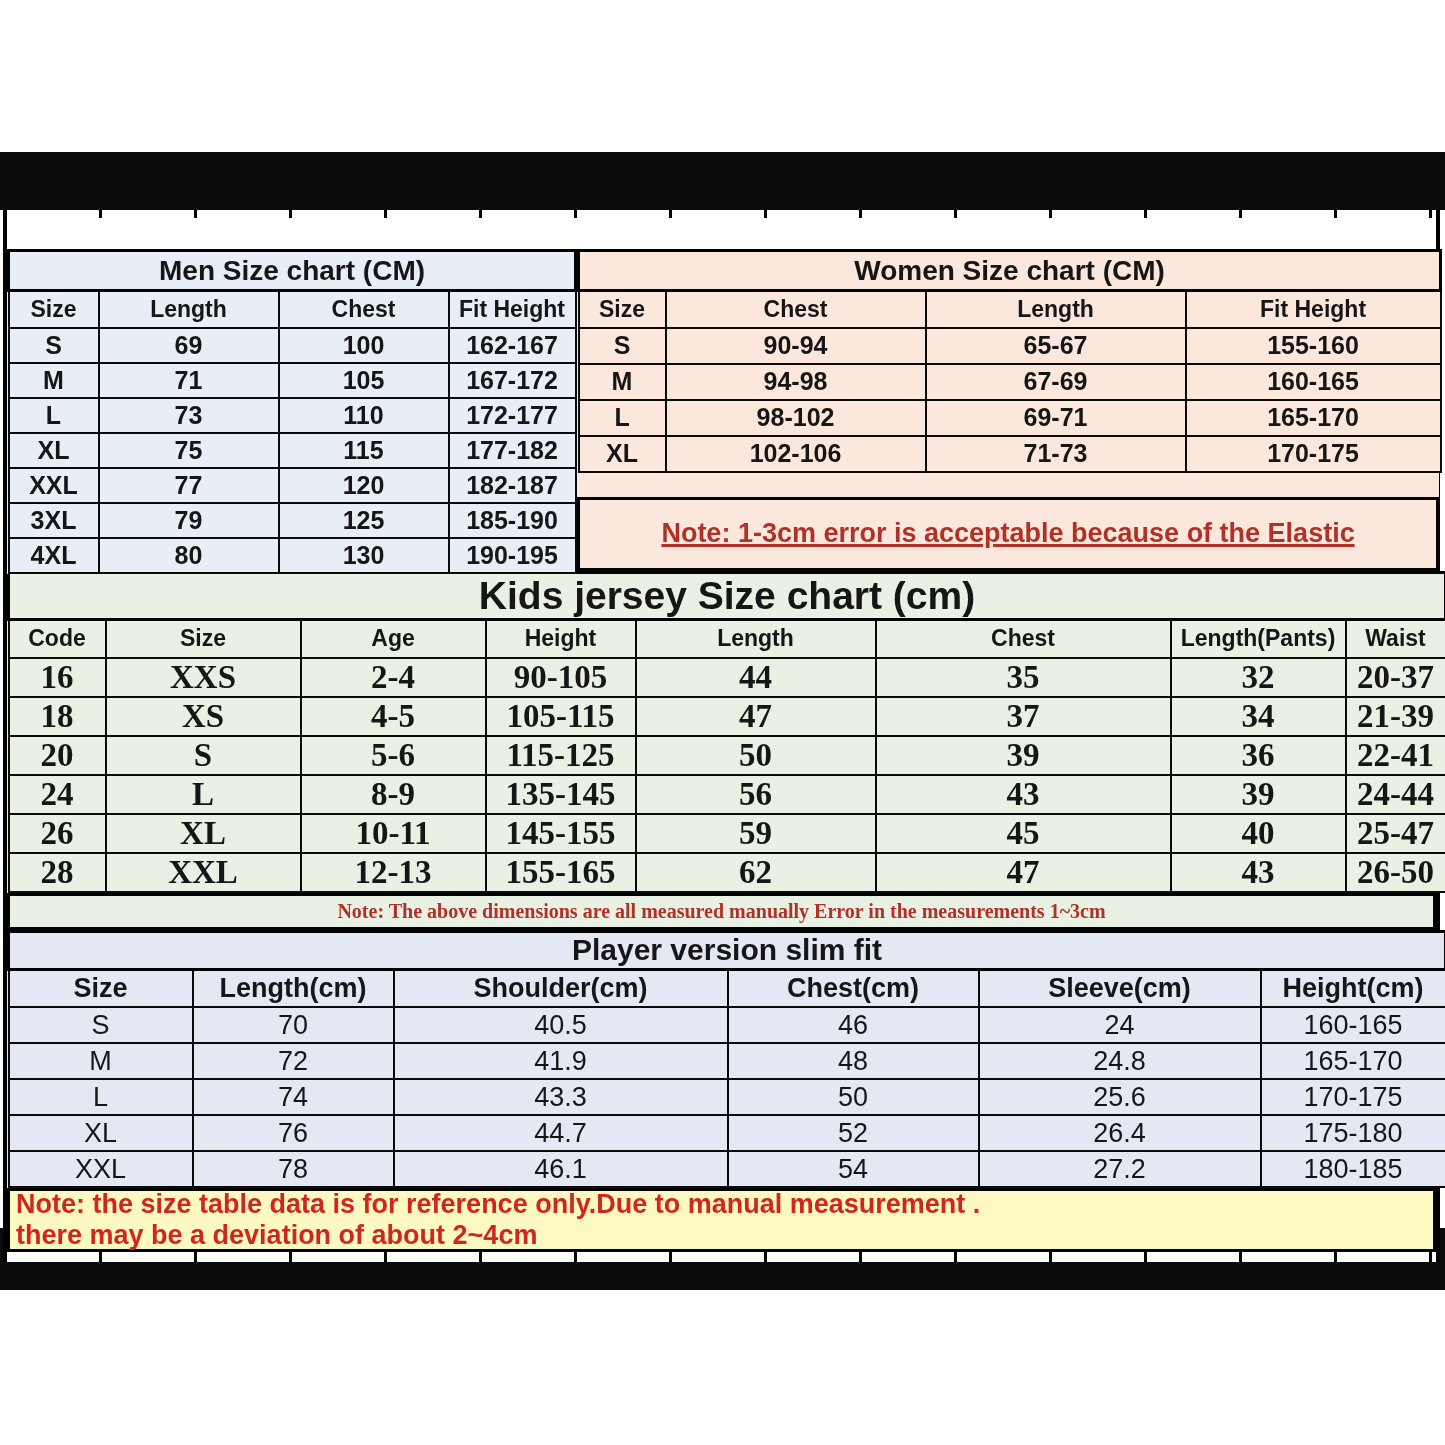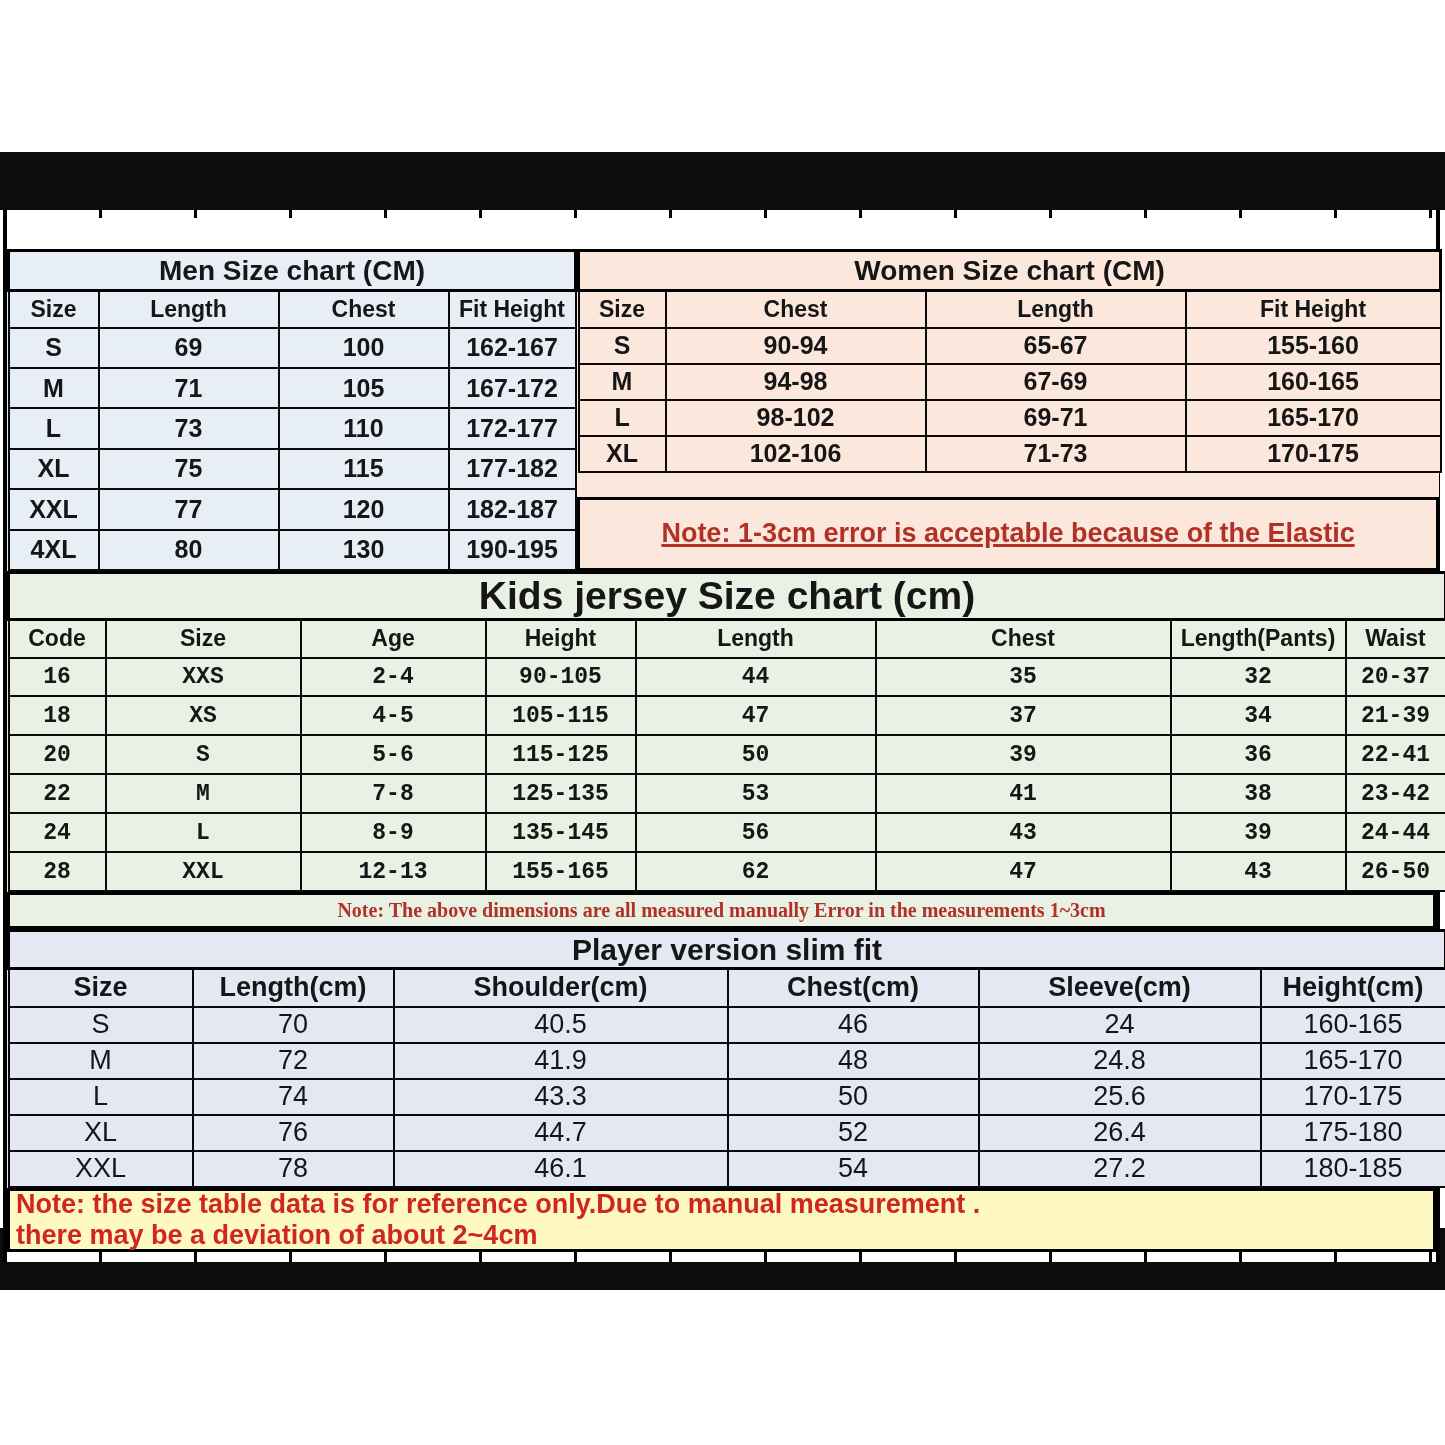--- a/index.html
+++ b/index.html
@@ -44,22 +44,22 @@
     flex:1;border:3px solid #000;display:flex;align-items:center;justify-content:center;
     font-size:27px;font-weight:bold;color:#b23127;
     text-decoration:underline;text-decoration-thickness:3px;
   }
 
   
   .kids-table{width:100%;height:321px;background:#e9f0e4;}
   .kids-table tr.title-row{height:38px;font-weight:bold;}
   .kids-table tr.title-row th{font-size:39px;}
   .kids-table tr.head-row{height:38px;font-size:23px;font-weight:bold;}
-  .kids-table tbody tr{height:35px;font-size:23px;font-weight:bold;
-    font-family:Liberation Mono, monospace;}
+  .kids-table tbody tr{height:35px;font-size:33px;font-weight:bold;
+    font-family:Liberation Serif, serif;}
   .kids-note{
     height:31px;border:3px solid #000;background:#e9f0e4;
     display:flex;align-items:center;justify-content:center;
     font-family:"Liberation Serif","DejaVu Serif",serif;
     font-size:20px;font-weight:bold;color:#b23127;
   }
 
   
   .player-table{width:100%;height:256px;background:#e4e8f3;}
   .player-table tr.title-row{height:38px;}
@@ -129,20 +129,26 @@
               <td>XL</td>
               <td>75</td>
               <td>115</td>
               <td>177-182</td>
             </tr>
             <tr>
               <td>XXL</td>
               <td>77</td>
               <td>120</td>
               <td>182-187</td>
+            </tr>
+            <tr>
+              <td>3XL</td>
+              <td>79</td>
+              <td>125</td>
+              <td>185-190</td>
             </tr>
             <tr>
               <td>4XL</td>
               <td>80</td>
               <td>130</td>
               <td>190-195</td>
             </tr>
           </tbody>
       </table>
 
@@ -249,38 +255,38 @@
             <td>20</td>
             <td>S</td>
             <td>5-6</td>
             <td>115-125</td>
             <td>50</td>
             <td>39</td>
             <td>36</td>
             <td>22-41</td>
           </tr>
           <tr>
-            <td>22</td>
-            <td>M</td>
-            <td>7-8</td>
-            <td>125-135</td>
-            <td>53</td>
-            <td>41</td>
-            <td>38</td>
-            <td>23-42</td>
-          </tr>
-          <tr>
             <td>24</td>
             <td>L</td>
             <td>8-9</td>
             <td>135-145</td>
             <td>56</td>
             <td>43</td>
             <td>39</td>
             <td>24-44</td>
+          </tr>
+          <tr>
+            <td>26</td>
+            <td>XL</td>
+            <td>10-11</td>
+            <td>145-155</td>
+            <td>59</td>
+            <td>45</td>
+            <td>40</td>
+            <td>25-47</td>
           </tr>
           <tr>
             <td>28</td>
             <td>XXL</td>
             <td>12-13</td>
             <td>155-165</td>
             <td>62</td>
             <td>47</td>
             <td>43</td>
             <td>26-50</td>

